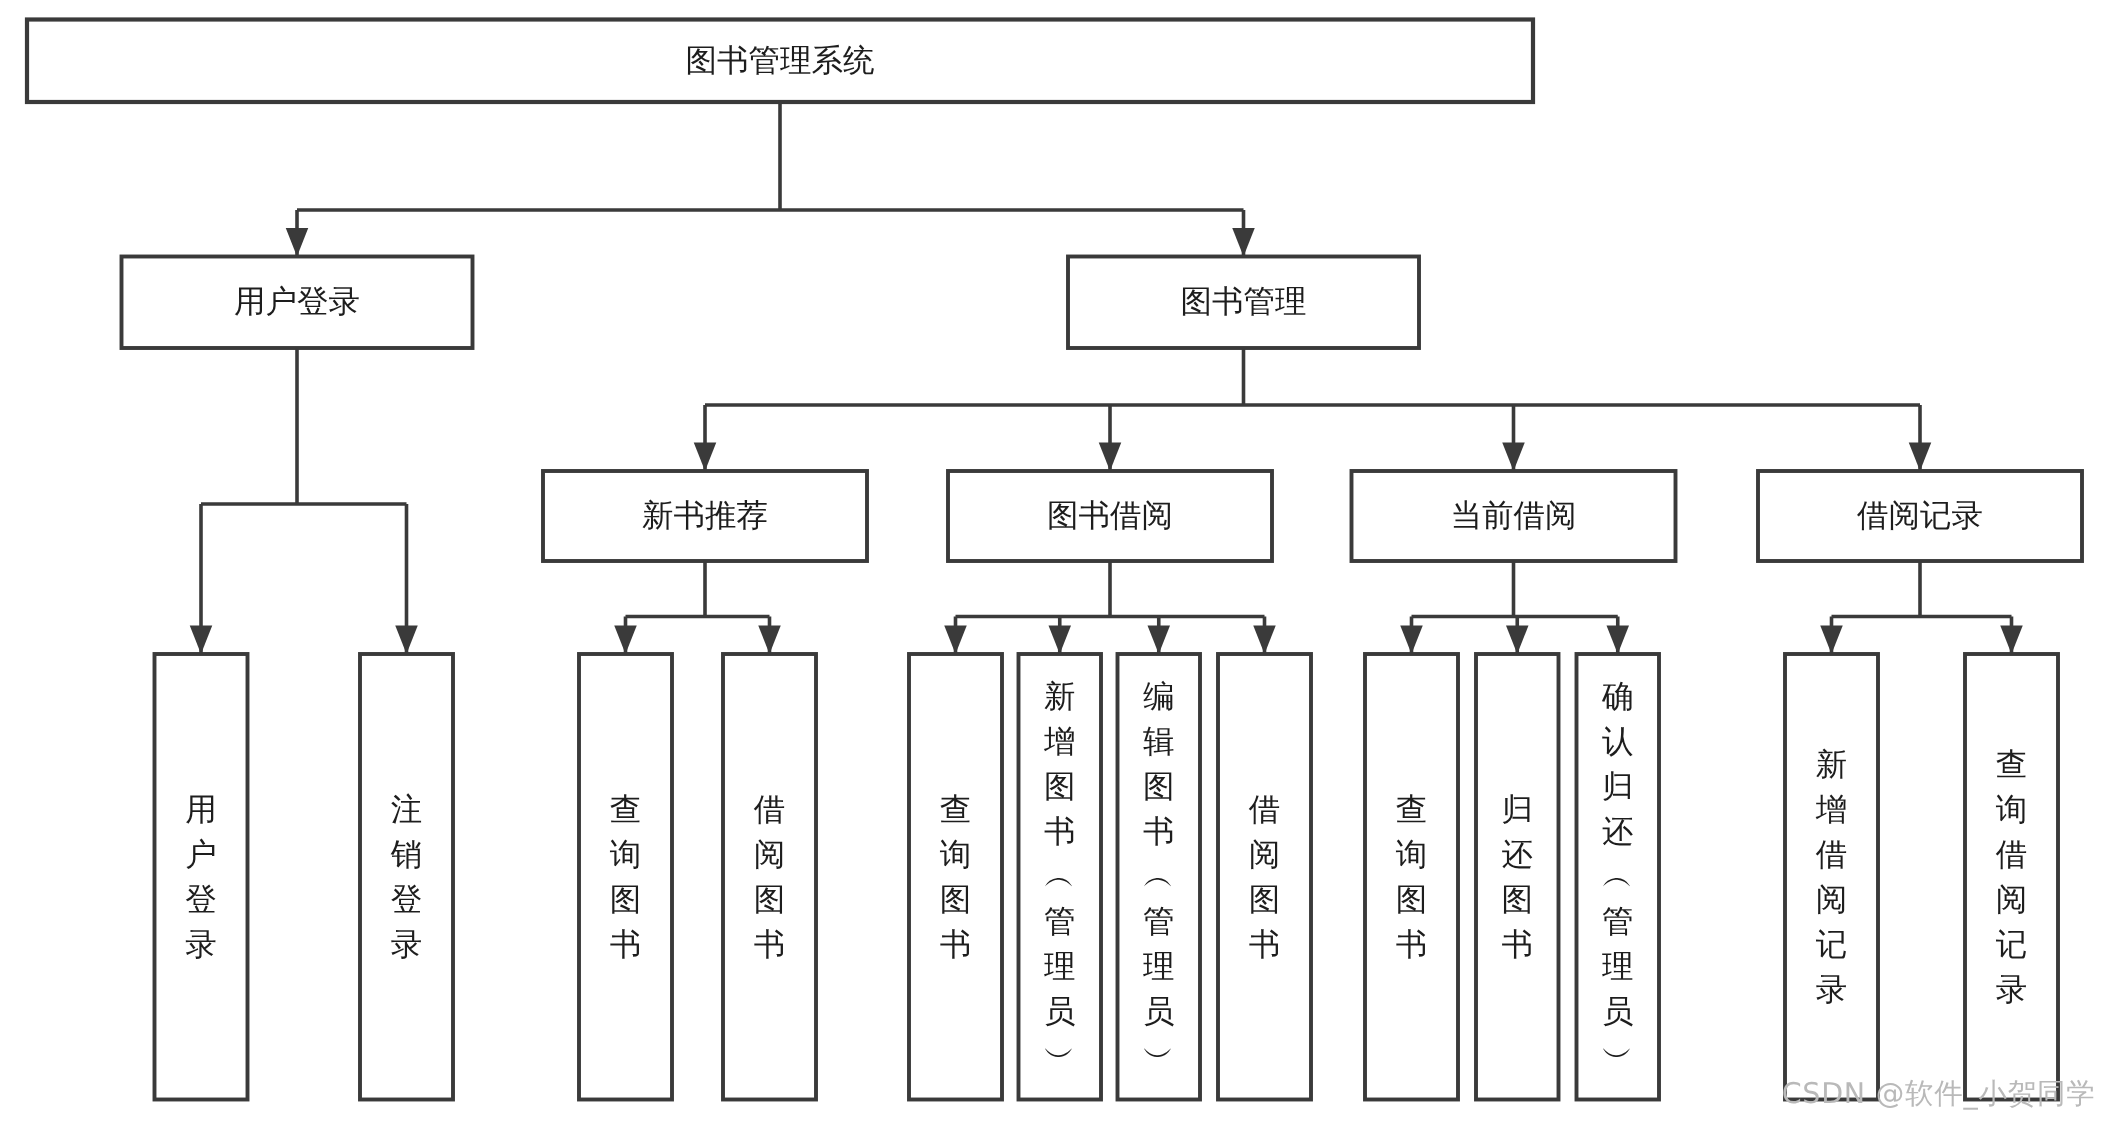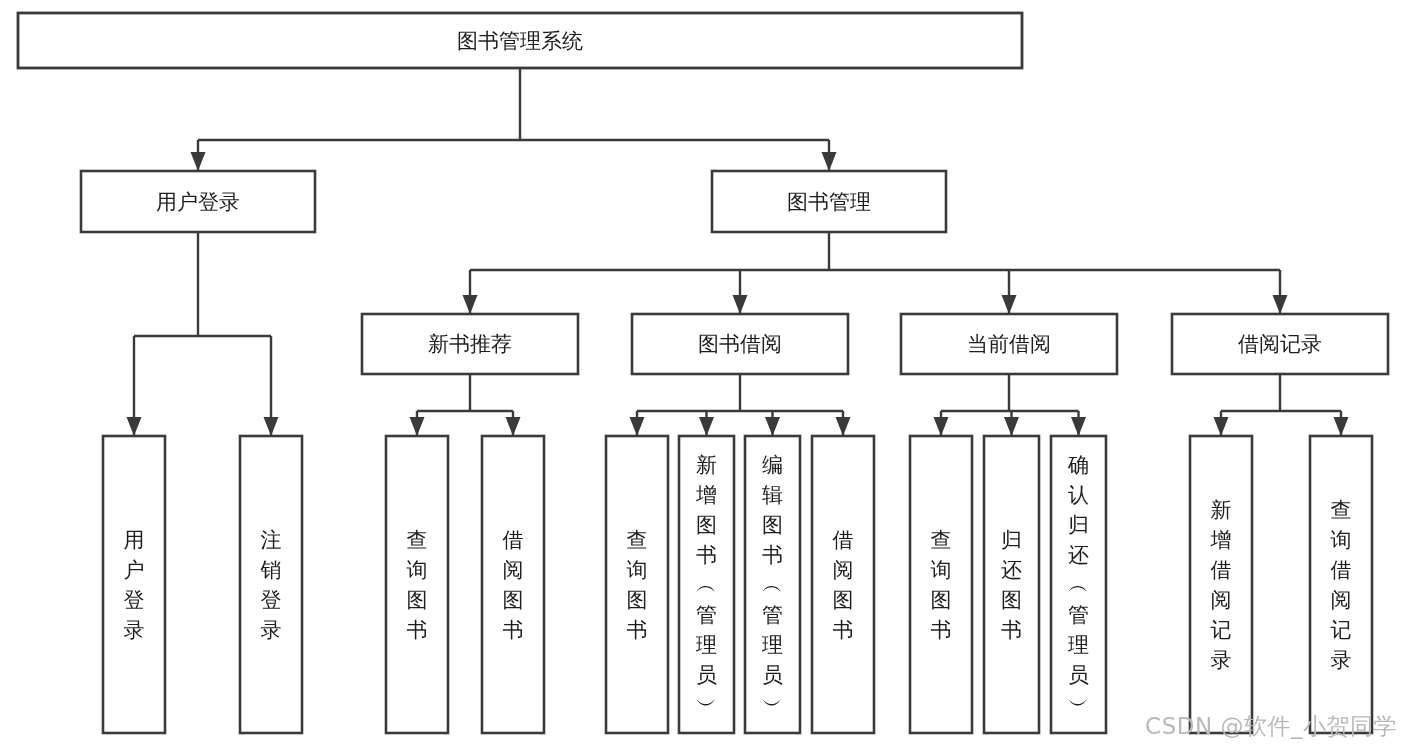--- a/index.html
+++ b/index.html
@@ -52,21 +52,21 @@
     font-family: "DejaVu Sans", "Liberation Sans", sans-serif;
     font-size: 21px;
     fill: #1d1d1d;
     text-anchor: middle;
   }
   .watermark {
     position: absolute;
     right: 8px;
     bottom: 5px;
     font-family: "DejaVu Sans", "Liberation Sans", sans-serif;
-    font-size: 23px;
+    font-size: 19px;
     color: #b9b9b9;
     white-space: nowrap;
     letter-spacing: 0.5px;
   }
 </style>
 </head>
 <body>
 
 <svg id="diagram" viewBox="0 0 1405 747">
   <g id="connectors">

